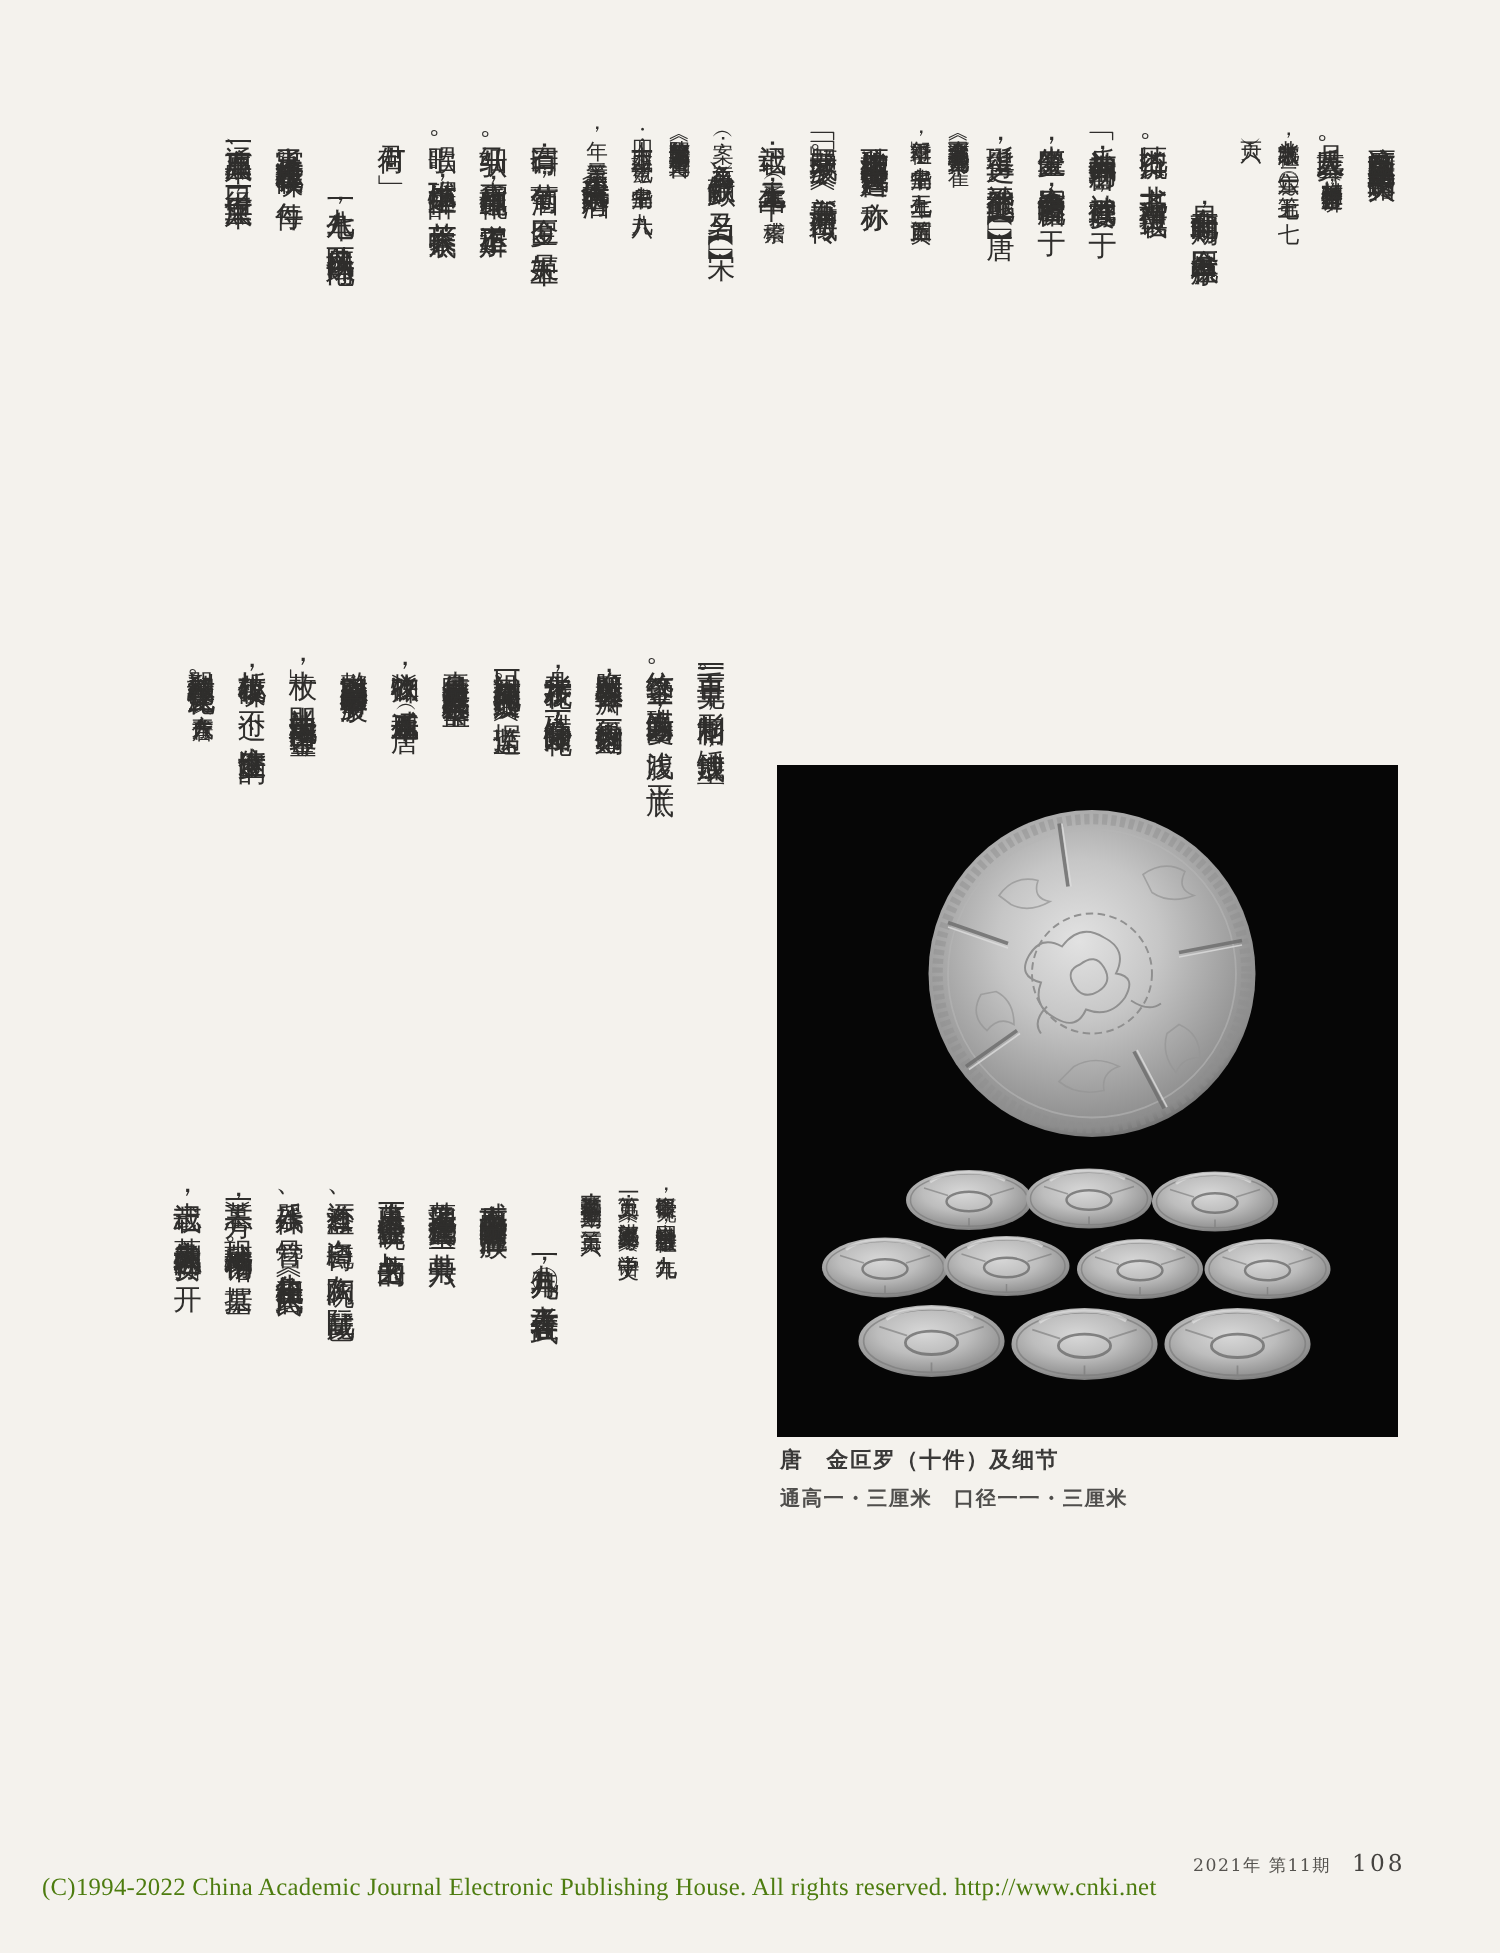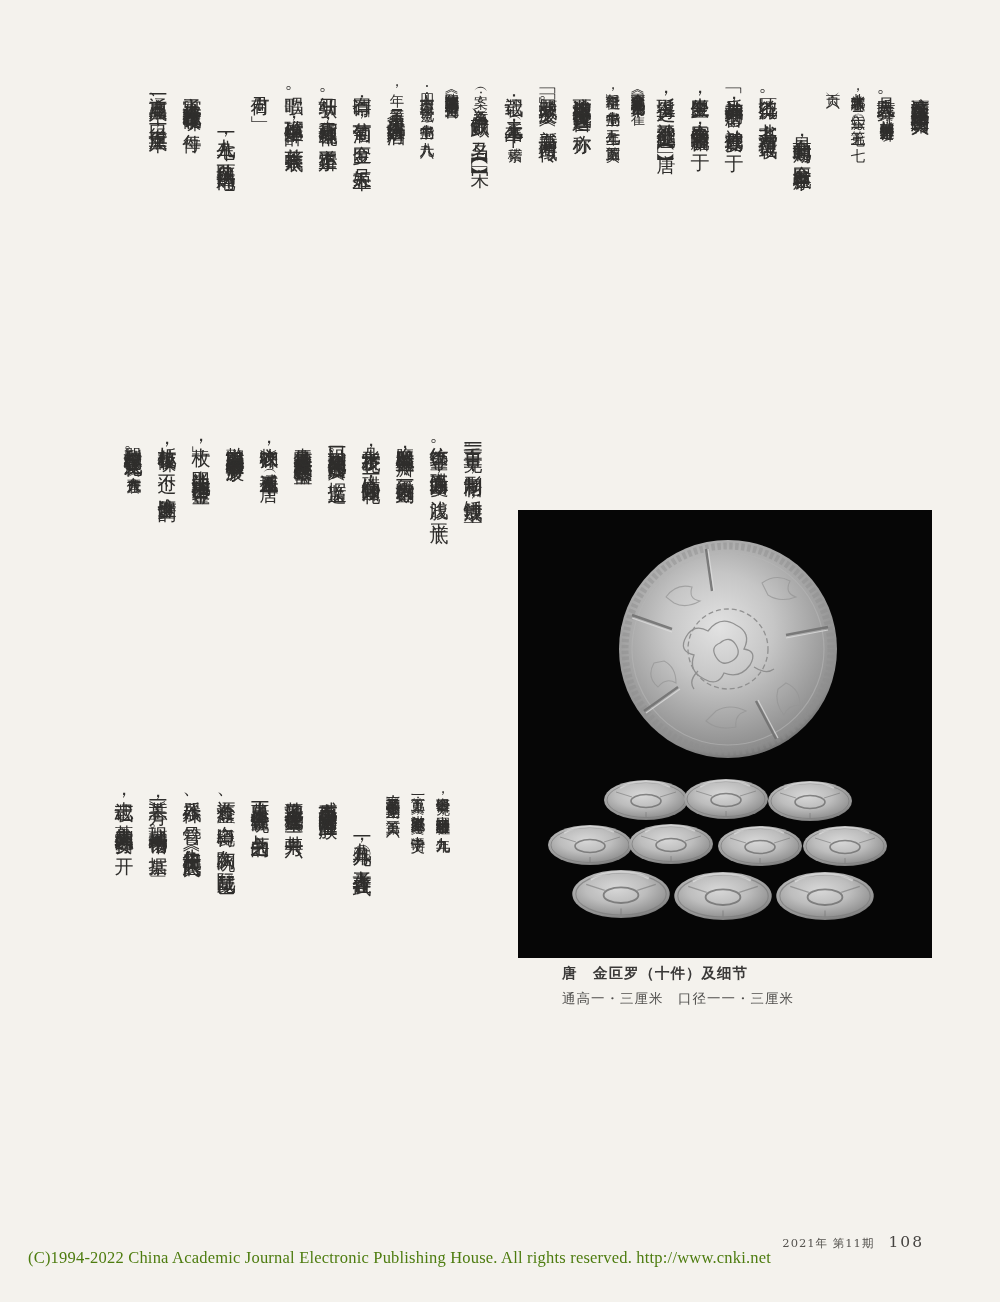--- a/index.html
+++ b/index.html
@@ -34,33 +34,32 @@
     position:absolute;left:518px;top:510px;width:414px;height:448px;
     background:#060606;
   }
   .figure-block svg{display:block;}
 
   
   .caption{
     position:absolute;left:520px;top:964px;width:420px;
     font-family:"Liberation Sans","DejaVu Sans",sans-serif;
     color:#4b4a48;
-    margin-left:42px;
   }
   .cap-title{
     font-size:14.5px;font-weight:bold;color:#3a3938;
     letter-spacing:1px;margin-bottom:7px;
   }
   .cap-line{
-    font-size:13.5px;letter-spacing:1px;margin-bottom:5px;color:#4f4e4c;
+    font-size:13.5px;letter-spacing:1px;margin-bottom:5px;color:#4f4e4c;font-weight:bold;
   }
 
   
   .issue-line{
-    position:absolute;top:1233px;right:76px;
+    position:absolute;top:1233px;right:63px;
     font-family:"DejaVu Serif","Liberation Serif",serif;
     font-size:11.5px;color:#55534f;letter-spacing:1px;
   }
   .issue-line .pagenum{
     font-size:15.5px;margin-left:14px;letter-spacing:2px;color:#454340;
   }
   .copyright{
     position:absolute;top:1248px;left:28px;width:940px;
     font-family:"Liberation Serif","DejaVu Serif",serif;
     font-size:16.5px;color:#4d7c0f;letter-spacing:0.2px;

